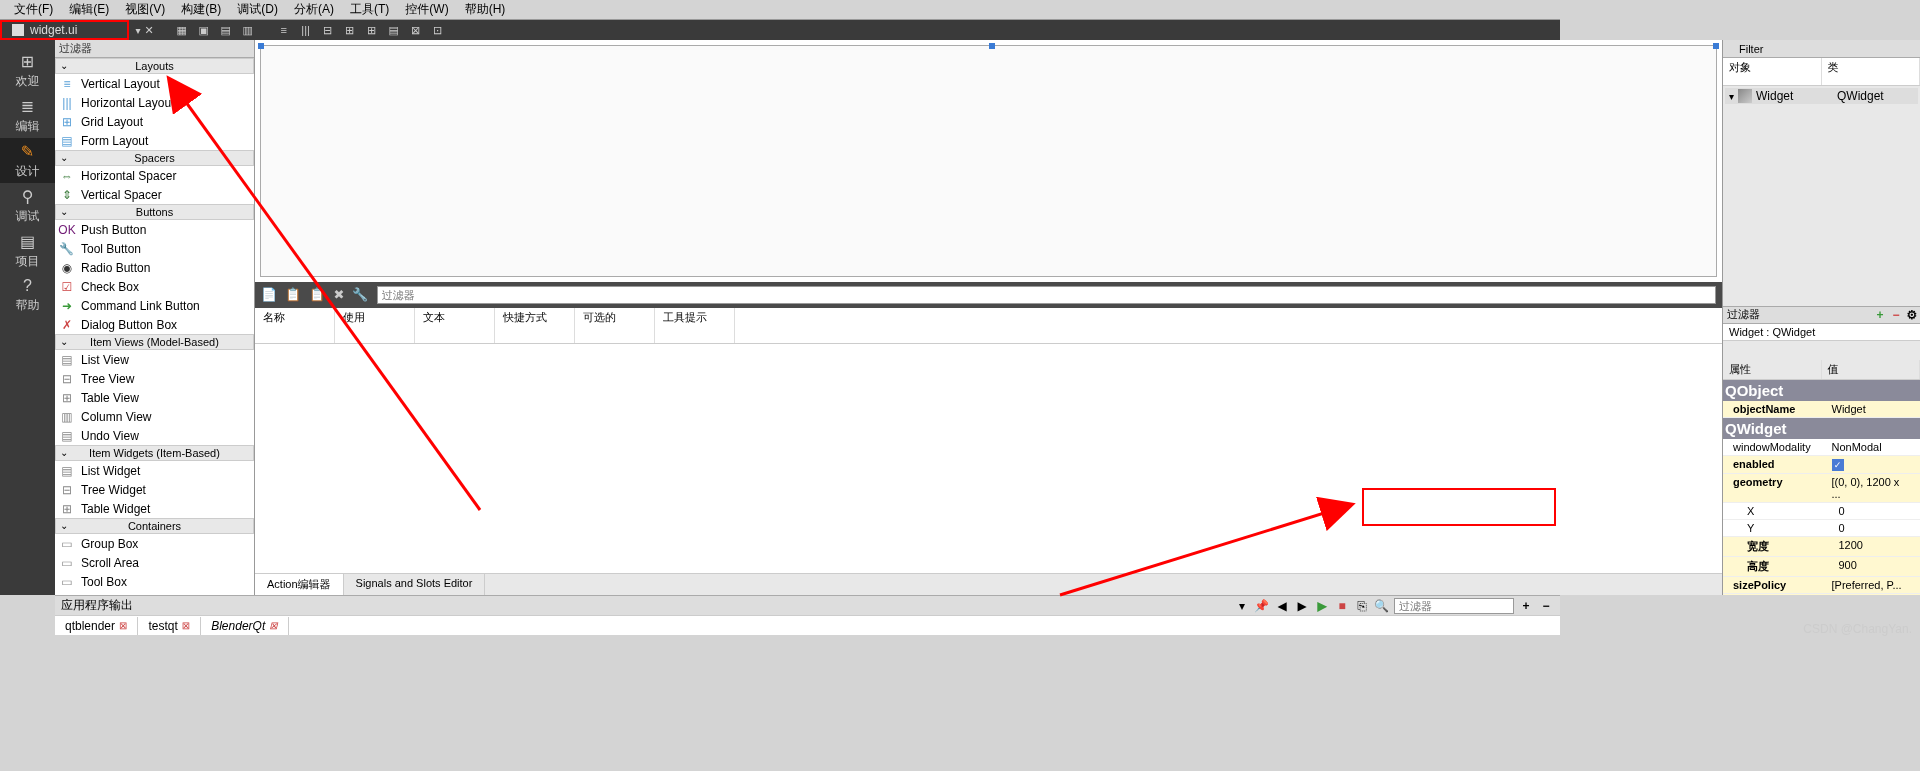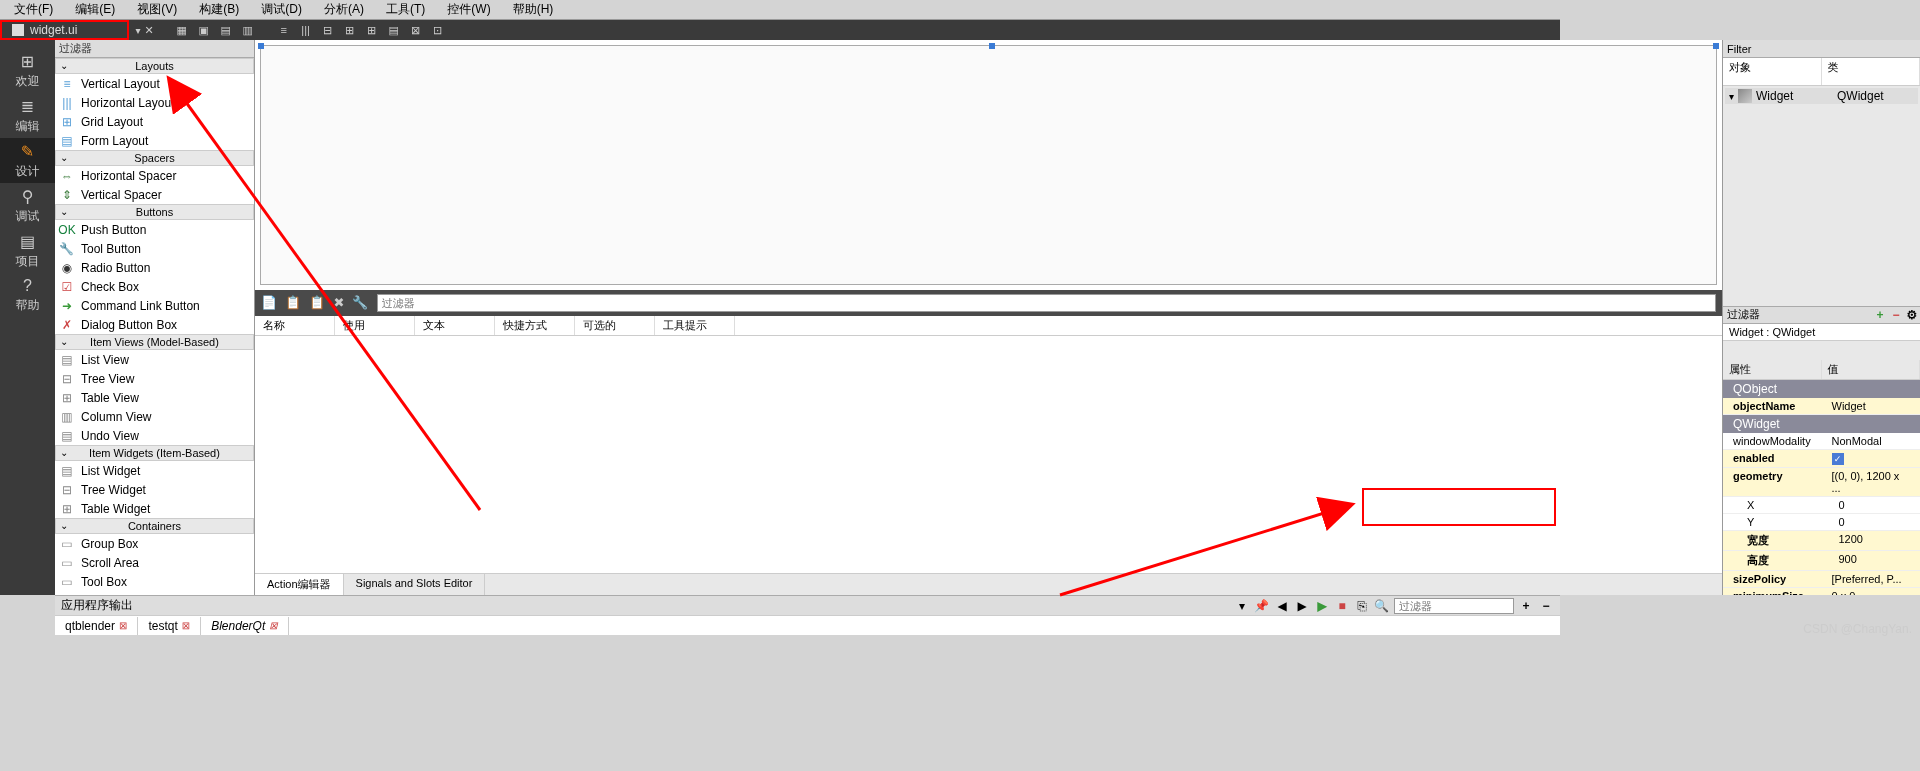--- a/index.html
+++ b/index.html
@@ -1,19 +1,19 @@
 <!DOCTYPE html>
 <html><head>
 <meta charset="utf-8">
 <style>
 * { margin: 0; padding: 0; box-sizing: border-box; font-family: "Microsoft YaHei", Arial, sans-serif; font-size: 12px; }
 body { background: #d4d4d4; width: 1920px; height: 771px; overflow: hidden; position: relative; }
 
 
-.menubar { height: 20px; background: #d4d4d4; display: flex; align-items: center; padding-left: 8px; gap: 10px; border-bottom: 1px solid #999; width: 1560px; }
+.menubar { height: 20px; background: #d4d4d4; display: flex; align-items: center; padding-left: 8px; gap: 4px; border-bottom: 1px solid #999; width: 1560px; }
 .menubar span { padding: 2px 6px; cursor: pointer; }
 
 
 .tabbar { height: 20px; background: #3a3a3a; display: flex; align-items: center; width: 1560px; }
 .tab-file { background: #3a3a3a; color: #ddd; padding: 2px 50px 2px 10px; border: 2px solid red; position: relative; height: 20px; display: flex; align-items: center; }
 .tab-file::before { content: ""; width: 12px; height: 12px; background: #ddd; margin-right: 6px; }
 .toolbar-icons { display: flex; gap: 6px; margin-left: 20px; }
 .toolbar-icons span { width: 16px; height: 16px; display: inline-flex; align-items: center; justify-content: center; color: #ccc; font-size: 11px; }
 
 
@@ -36,43 +36,43 @@
 .wb-list { overflow-y: auto; flex: 1; }
 
 
 .center { flex: 1; display: flex; flex-direction: column; background: #fff; }
 .canvas { flex: 1; background: #fafafa; background-image: radial-gradient(#ccc 0.5px, transparent 0.5px); background-size: 10px 10px; position: relative; border: 1px solid #aaa; margin: 5px; }
 .canvas .handle { width: 6px; height: 6px; background: #3a7bd5; position: absolute; }
 .action-bar { height: 26px; background: #4a4a4a; display: flex; align-items: center; gap: 8px; padding: 0 6px; }
 .action-bar span { color: #ccc; font-size: 13px; }
 .action-filter { flex: 1; margin-left: auto; }
 .action-filter input { width: 100%; background: #fff; border: 1px solid #999; height: 18px; padding: 0 4px; font-size: 11px; }
-.action-hdr { display: flex; height: 20px; border-bottom: 1px solid #ccc; background: #fff; }
+.action-hdr { display: flex; height: 36px; border-bottom: 1px solid #ccc; background: #fff; }
 .action-hdr div { padding: 2px 8px; border-right: 1px solid #ddd; font-size: 11px; min-width: 80px; }
 .action-content { flex: 1; background: #fff; min-height: 120px; }
 .bottom-tabs { display: flex; height: 22px; background: #e8e8e8; border-top: 1px solid #ccc; }
 .bottom-tabs div { padding: 3px 12px; border-right: 1px solid #ccc; font-size: 11px; cursor: pointer; }
 
 
 .right { width: 198px; display: flex; flex-direction: column; border-left: 1px solid #999; background: #fff; }
-.obj-filter { height: 18px; background: #ddd; padding-left: 4px; font-size: 11px; display: flex; align-items: center; border-bottom: 1px solid #aaa; }
+.obj-filter { height: 18px; background: #ddd; padding-left: 16px; font-size: 11px; display: flex; align-items: center; border-bottom: 1px solid #aaa; }
 .obj-hdr { display: flex; height: 28px; border-bottom: 1px solid #ccc; }
 .obj-hdr div { flex: 1; padding: 2px 6px; font-size: 11px; border-right: 1px solid #ddd; }
 .obj-tree { flex: 1; padding: 2px; background: #e8e8e8; }
 .obj-row { display: flex; padding: 1px 4px; font-size: 11px; align-items: center; gap: 4px; background: #ddd; }
 .obj-row .qicon { width: 14px; height: 14px; background: linear-gradient(135deg,#888,#ccc); }
 
 .prop-filter-row { height: 18px; display: flex; background: #ddd; border-top: 1px solid #aaa; border-bottom: 1px solid #aaa; align-items: center; }
 .prop-filter-row span { flex: 1; padding-left: 4px; font-size: 11px; }
 .prop-filter-row .btn { width: 16px; height: 16px; display: flex; align-items: center; justify-content: center; font-size: 12px; font-weight: bold; }
 .prop-title { padding: 2px 6px; font-size: 11px; border-bottom: 1px solid #ccc; }
 .prop-hdr { display: flex; background: #e8e8e8; border-bottom: 1px solid #ccc; }
 .prop-hdr div { flex: 1; padding: 2px 6px; font-size: 11px; border-right: 1px solid #ddd; margin-top: 19px; }
 .prop-list { flex: 1; overflow-y: auto; }
-.prop-group { background: #8a8a9a; color: #fff; padding: 2px 10px; font-size: 12px; font-weight: normal; }
+.prop-group { background: #8a8a9a; color: #fff; padding: 2px 2px; font-size: 15px; font-weight: bold; }
 .prop-row { display: flex; border-bottom: 1px solid #eee; }
 .prop-row div { flex: 1; padding: 2px 10px; font-size: 11px; }
 .prop-row.hl { background: #fff8d0; }
 .prop-row.hl div:first-child { font-weight: bold; }
 .prop-row.sub div:first-child { padding-left: 24px; }
 .checkbox { width: 12px; height: 12px; background: #4a7bd5; display: inline-block; color: #fff; font-size: 9px; text-align: center; line-height: 12px; }
 
 
 .output-bar { position: absolute; left: 55px; top: 595px; right: 360px; height: 20px; background: #ddd; border-top: 1px solid #aaa; display: flex; align-items: center; padding: 0 6px; gap: 14px; font-size: 11px; }
 .output-bar .tools { margin-left: auto; display: flex; gap: 4px; align-items: center; }
@@ -184,21 +184,21 @@
         <div class="wb-item">
           <span class="wb-icon" style="color:#3a7a3a">⇔</span>
           <span>Horizontal Spacer</span>
         </div>
         <div class="wb-item">
           <span class="wb-icon" style="color:#3a7a3a">⇕</span>
           <span>Vertical Spacer</span>
         </div>
         <div class="wb-cat">Buttons</div>
         <div class="wb-item">
-          <span class="wb-icon" style="color:#15803d">OK</span>
+          <span class="wb-icon" style="color:#701a75">OK</span>
           <span>Push Button</span>
         </div>
         <div class="wb-item">
           <span class="wb-icon" style="color:#888">🔧</span>
           <span>Tool Button</span>
         </div>
         <div class="wb-item">
           <span class="wb-icon" style="color:#333">◉</span>
           <span>Radio Button</span>
         </div>

